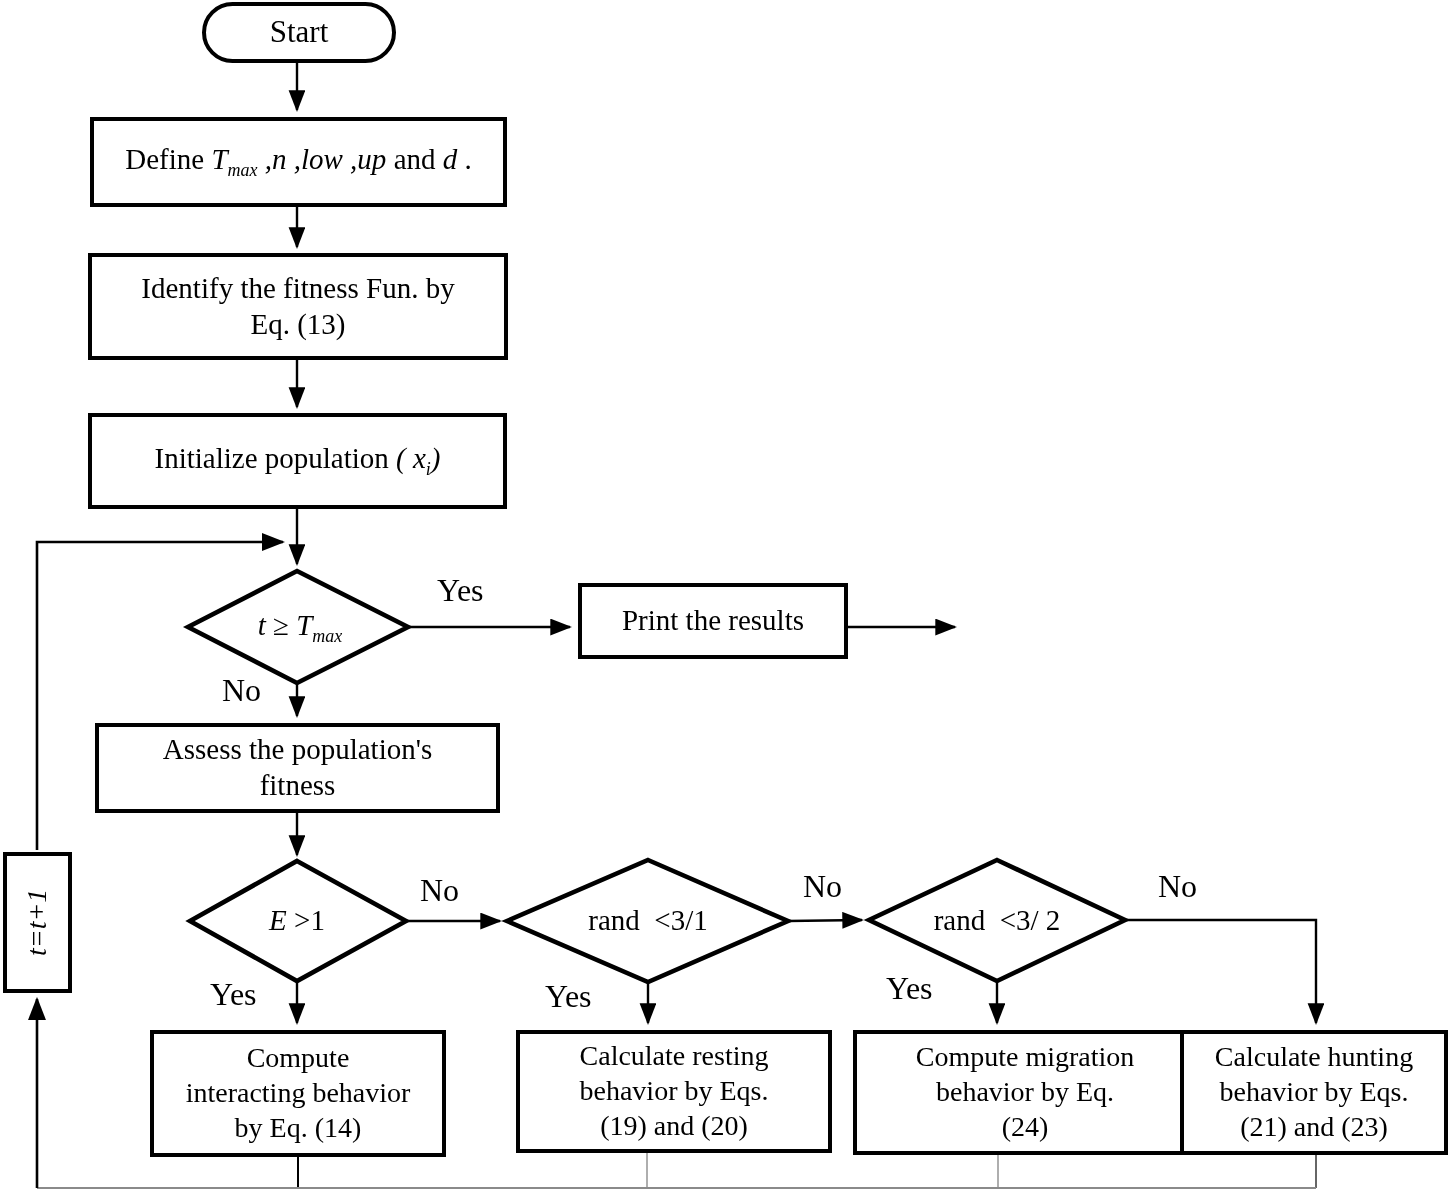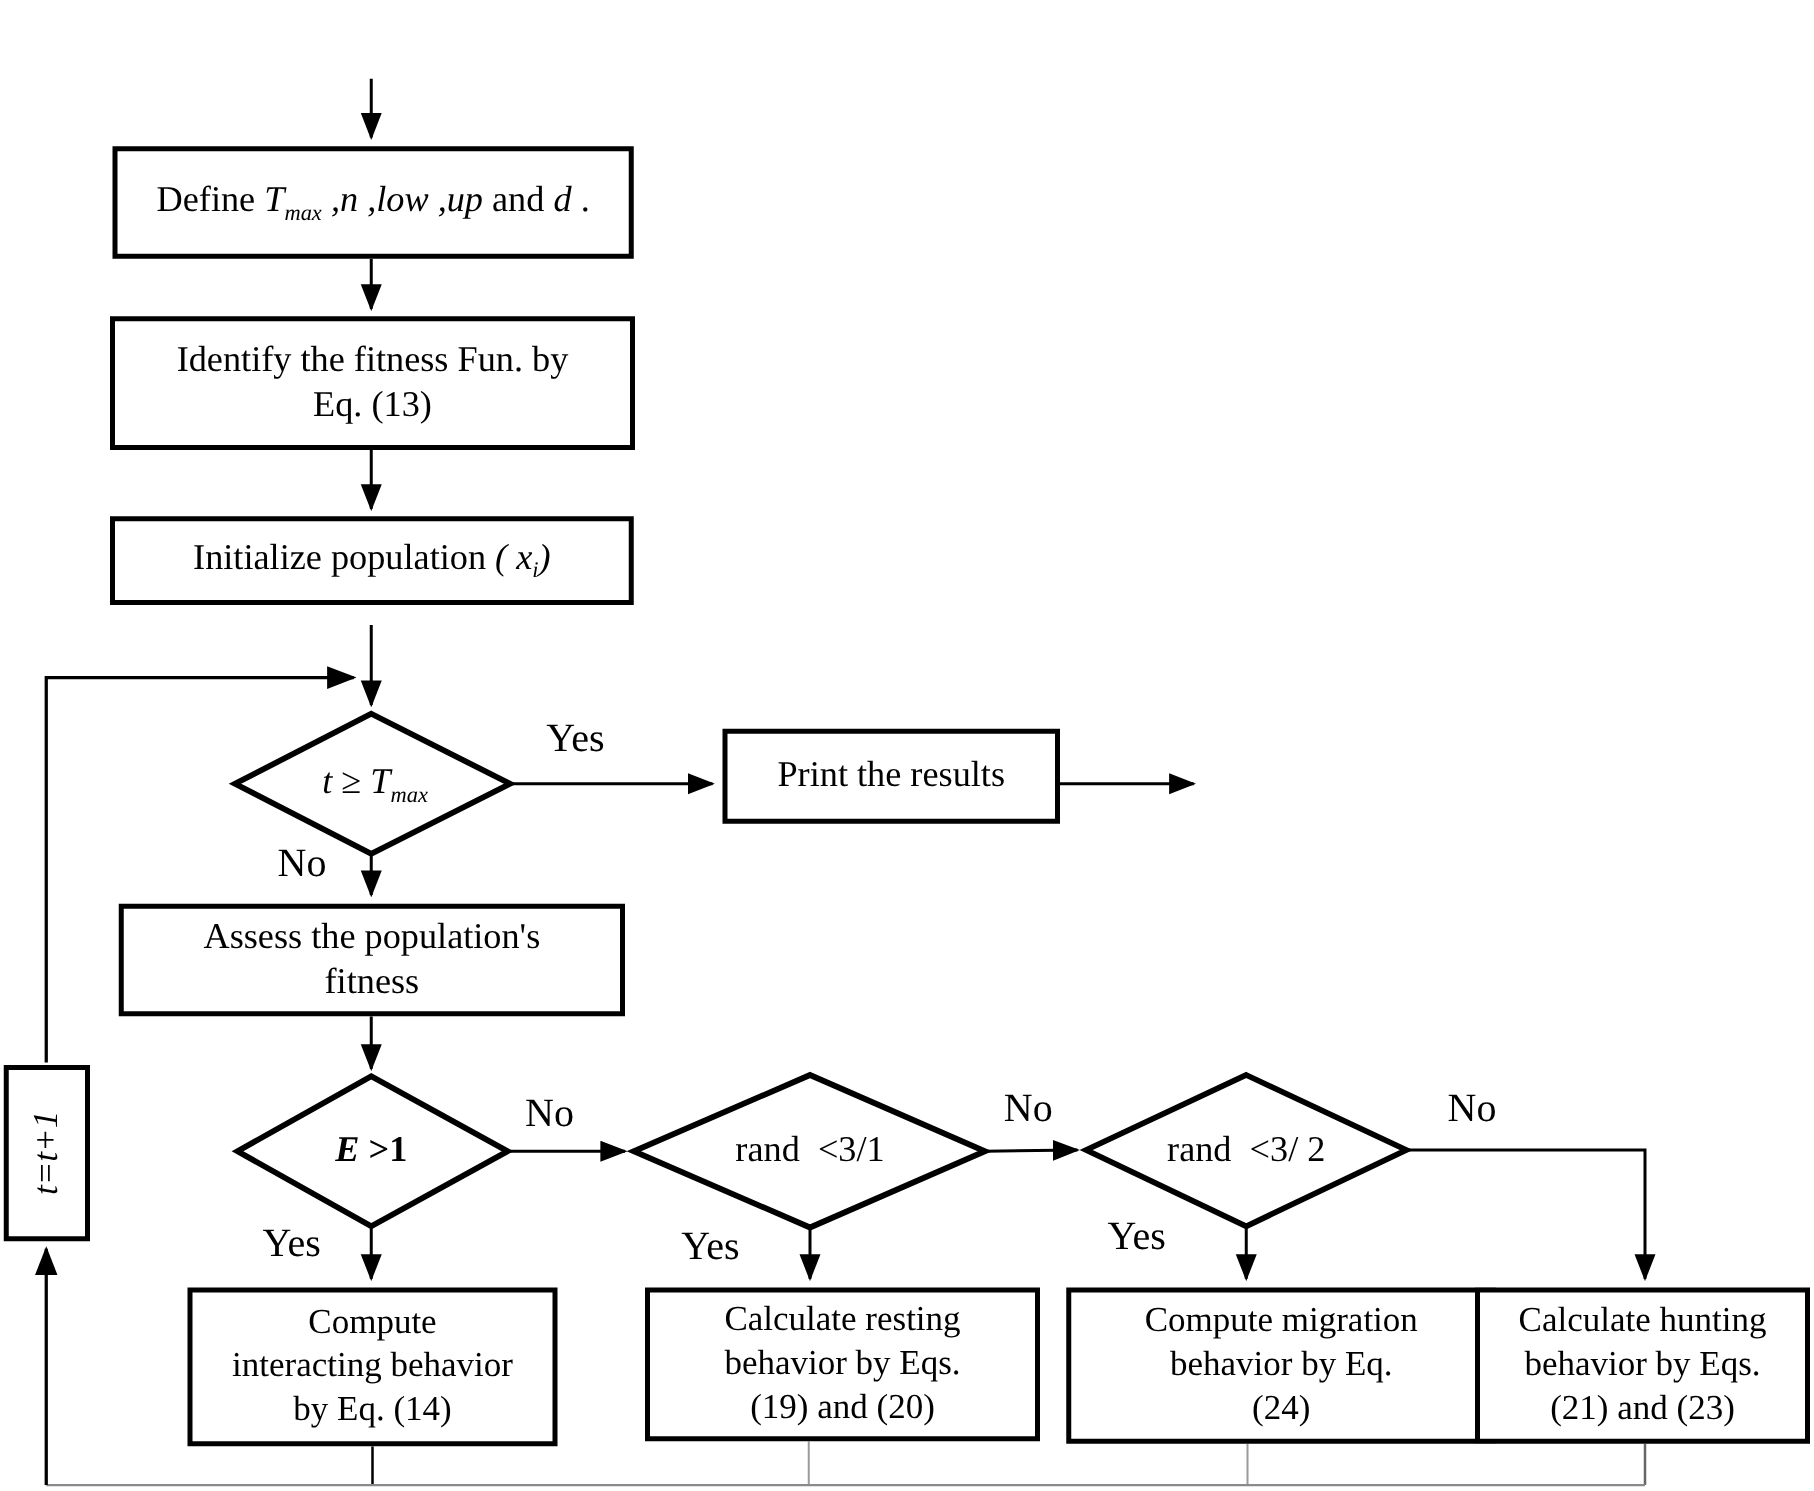--- a/index.html
+++ b/index.html
@@ -59,31 +59,34 @@
       <line x1="37" y1="1188" x2="37" y2="999" stroke-width="2.6" marker-end="url(#ah)"></line>
     </g>
     <g fill="#ffffff" stroke="#000" stroke-width="4.6" stroke-linejoin="miter">
       <polygon points="297,571 408,627 297,683 188,627"></polygon>
       <polygon points="297,861 406,921 297,981 190,921"></polygon>
       <polygon points="648,860 788,921 648,982 507,921"></polygon>
       <polygon points="997,860 1125,920 997,981 869,920"></polygon>
     </g>
   </svg>
 
+  <div class="box stadium" style="left:202px;top:2px;width:194px;height:61px;">
+    <span>Start</span>
+  </div>
 
   <div class="box" style="left:90px;top:117px;width:417px;height:90px;align-items:center;">
     <div class="pre"><span>Define </span><span class="it">T</span><span class="sub">max</span><span class="it"> ,n ,low ,up</span><span> and </span><span class="it">d</span><span> .</span></div>
   </div>
 
   <div class="box" style="left:88px;top:253px;width:420px;height:107px;">
     <div>Identify the fitness Fun. by</div>
     <div>Eq. (13)</div>
   </div>
 
-  <div class="box" style="left:88px;top:413px;width:419px;height:71px;">
+  <div class="box" style="left:88px;top:413px;width:419px;height:96px;">
     <div class="pre"><span>Initialize population </span><span class="it">( x</span><span class="sub">i</span><span class="it">)</span></div>
   </div>
 
   <div class="box" style="left:578px;top:583px;width:270px;height:76px;">
     <span>Print the results</span>
   </div>
 
 
   <div class="box" style="left:95px;top:723px;width:405px;height:90px;">
     <div>Assess the population's</div>
@@ -112,21 +115,21 @@
     <div>Calculate hunting</div>
     <div>behavior by Eqs.</div>
     <div>(21) and (23)</div>
   </div>
 
   <div class="box" style="left:3px;top:852px;width:69px;height:141px;">
     <span class="rot">t=t+1</span>
   </div>
 
   <div class="dlabel" style="left:300px;top:628px;"><span class="it">t </span><span>≥ </span><span class="it">T</span><span class="sub">max</span></div>
-  <div class="dlabel" style="left:297px;top:920px;font-weight:bold;"><span class="it">E </span><span>&gt;1</span></div>
+  <div class="dlabel" style="left:297px;top:920px;"><span class="it">E </span><span>&gt;1</span></div>
   <div class="dlabel" style="left:648px;top:920px;">rand  &lt;3/1</div>
   <div class="dlabel" style="left:997px;top:920px;">rand  &lt;3/ 2</div>
 
   <div class="elabel" style="left:437px;top:572px;">Yes</div>
   <div class="elabel" style="left:222px;top:672px;">No</div>
   <div class="elabel" style="left:420px;top:872px;">No</div>
   <div class="elabel" style="left:210px;top:976px;">Yes</div>
   <div class="elabel" style="left:803px;top:868px;">No</div>
   <div class="elabel" style="left:545px;top:978px;">Yes</div>
   <div class="elabel" style="left:1158px;top:868px;">No</div>

